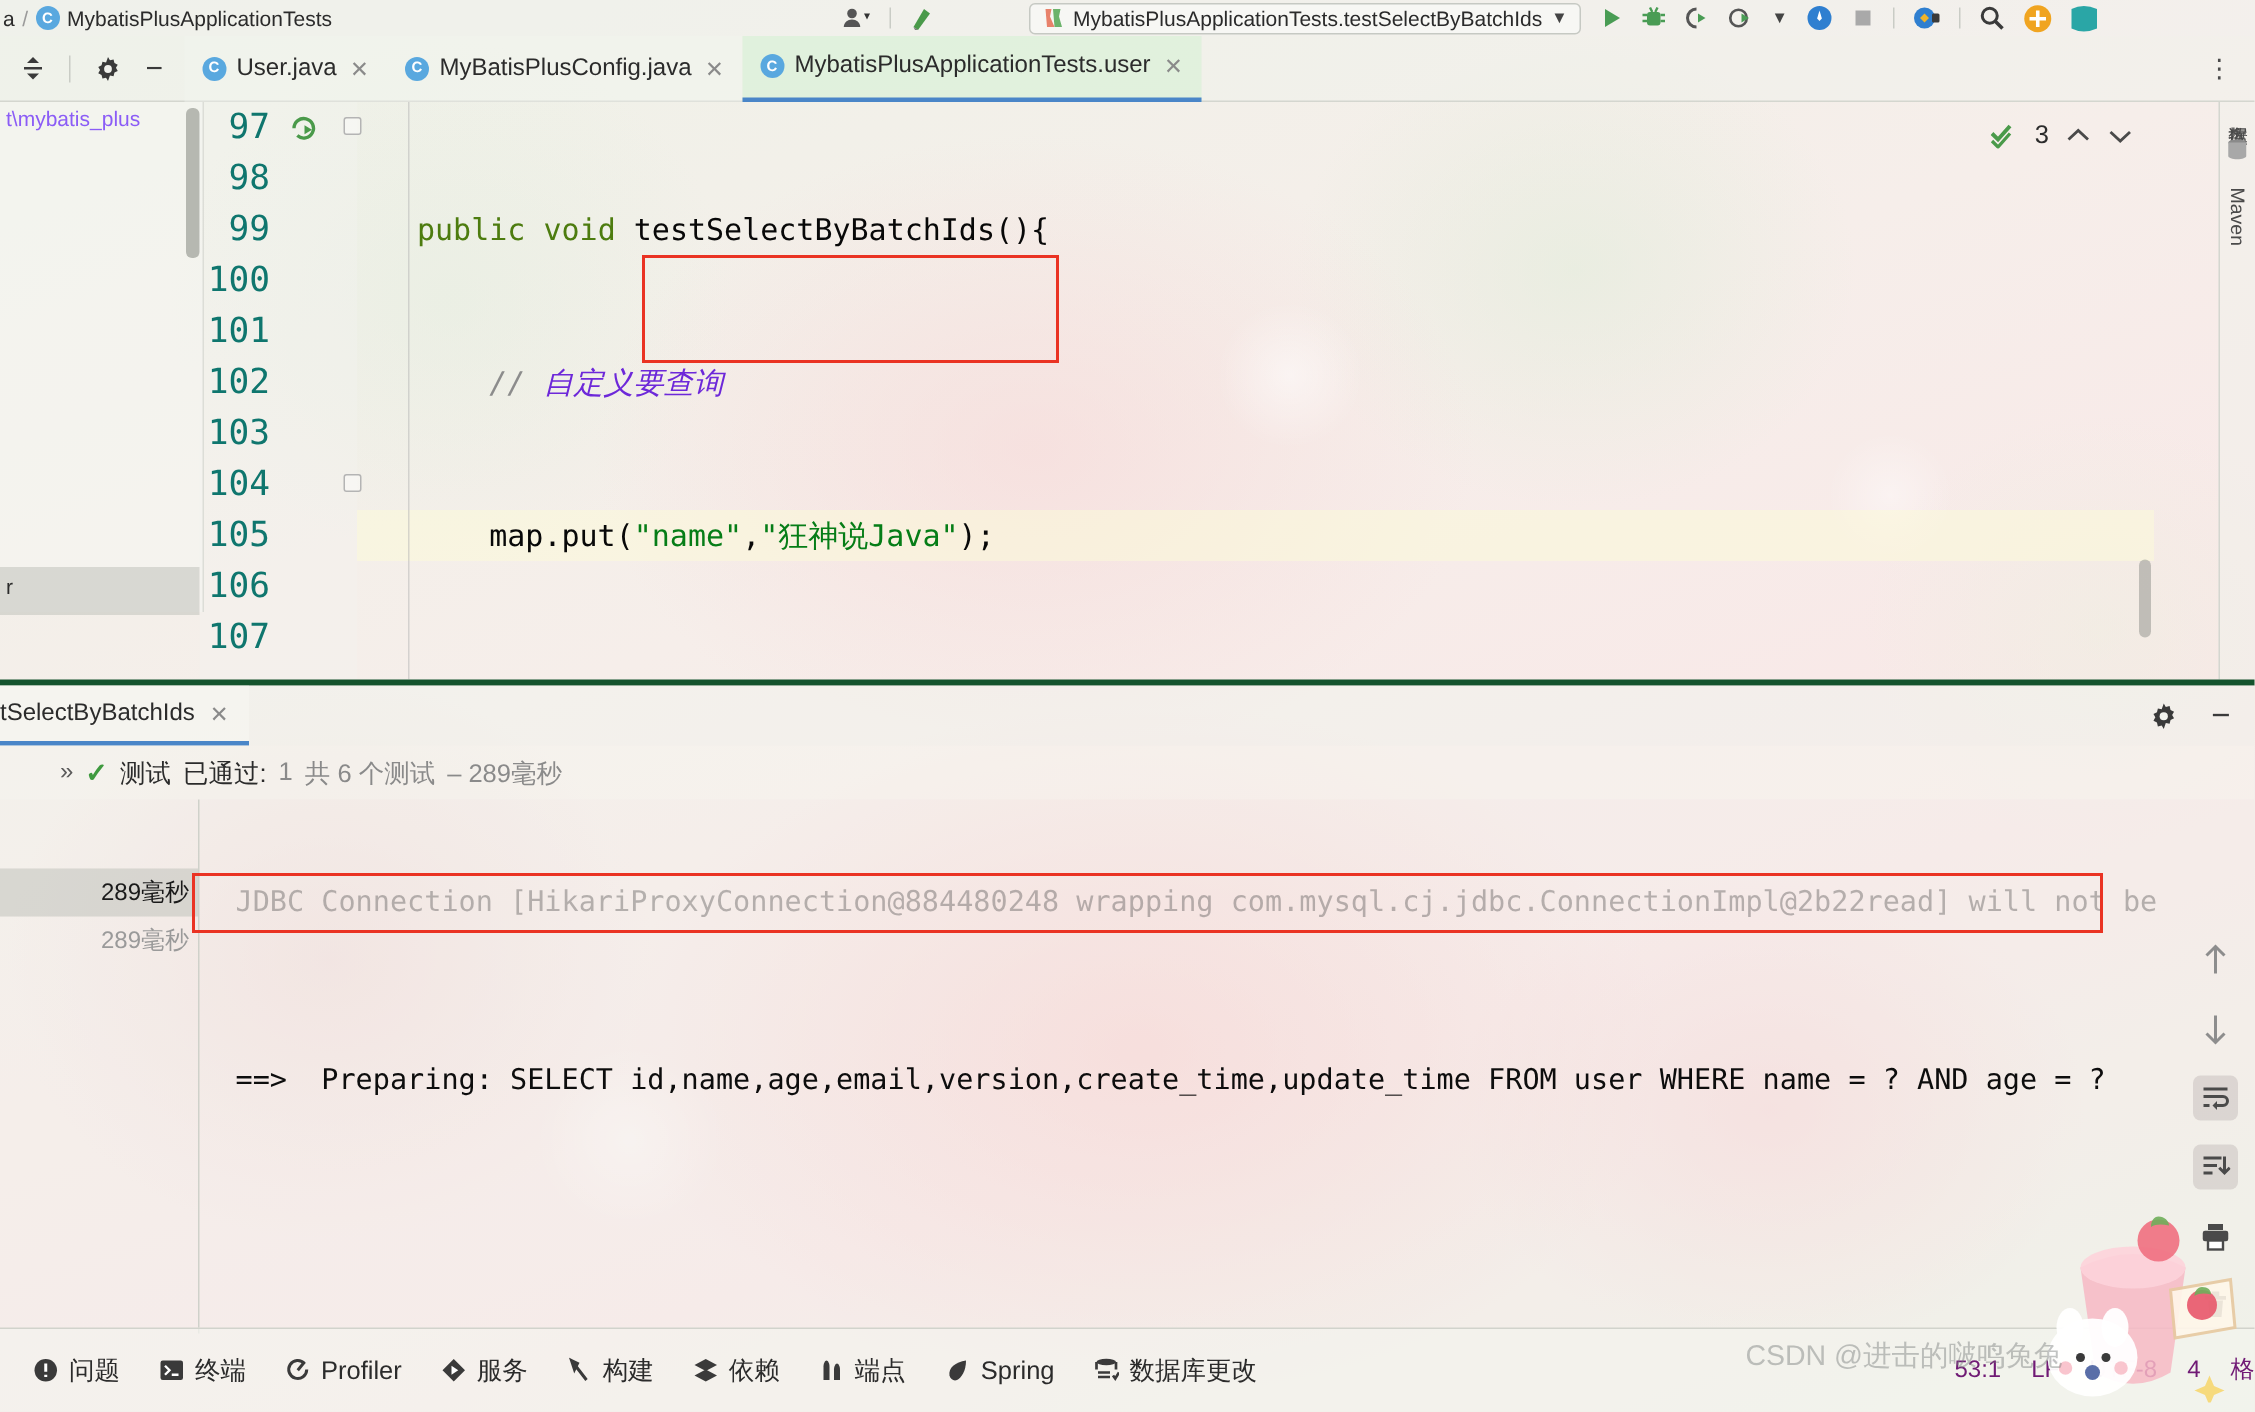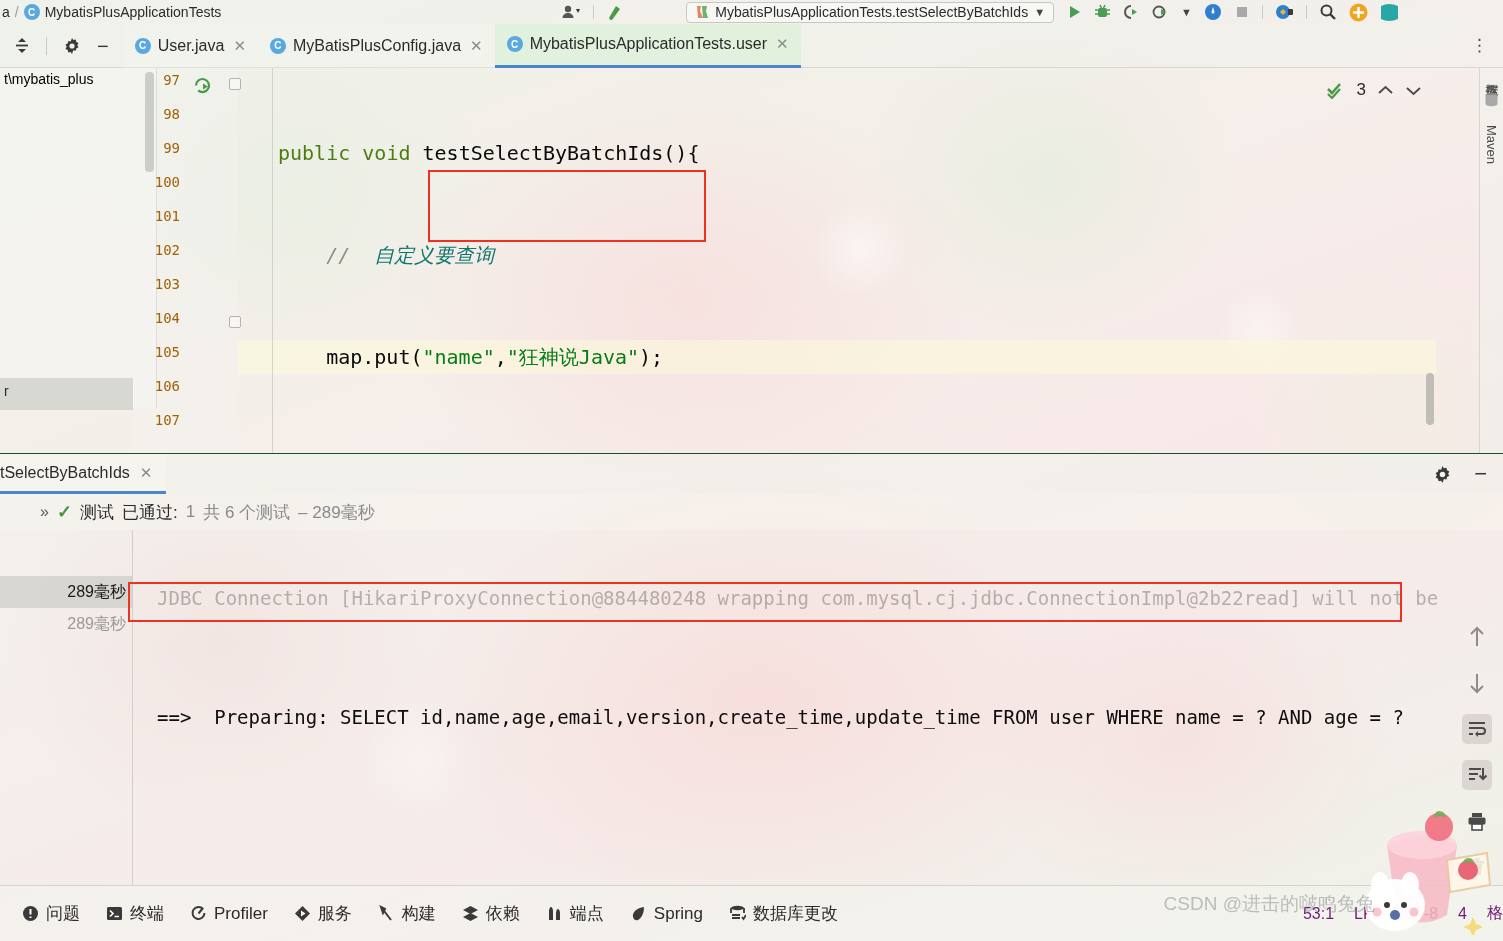--- a/index.html
+++ b/index.html
@@ -73,24 +73,24 @@
   }
   .editor-tab.active {
     background: rgba(219,240,216,.75);
     border-bottom: 3px solid #4a86c8;
   }
   .tab-close { color: #8a8a8a; font-size: 15px; margin-left: 2px; }
   #tabbar .kebab { margin-left: auto; padding-right: 14px; color: #4a4a4a; font-size: 17px; letter-spacing: 1px;}
 
   
   #project-sliver {
-    left: 0; top: 68px; width: 157px; height: 340px;
+    left: 0; top: 68px; width: 136px; height: 340px;
     background: rgba(246,246,242,.55);
     border-right: 1px solid #cfd1ca;
-    font-size: 14px; color: #000000; overflow: hidden;
+    font-size: 14px; color: #8b5cf6; overflow: hidden;
   }
   #project-sliver .prow { padding: 3px 4px; white-space: nowrap; }
   #project-scroll {
     position: absolute; right: 2px; top: 4px; width: 9px; height: 100px;
     background: #b6b8b1; border-radius: 4px;
   }
   #project-sliver2 {
     left: 0; top: 378px; width: 133px; height: 32px;
     background: rgba(196,198,191,.6);
     font-size: 14px; color: #2b2b2b; padding: 5px 4px; overflow: hidden;
@@ -101,40 +101,40 @@
     left: 133px; top: 68px; width: 1303px; height: 385px;
     overflow: hidden;
   }
   #gutter {
     position: absolute; left: 0; top: 0; width: 105px; height: 385px;
     background: rgba(244,244,240,.35);
   }
   .ln {
     position: absolute; right: 58px;
     font-family: "DejaVu Sans Mono", monospace;
-    font-size: 14px; color: #a16207; text-align: center;
+    font-size: 23px; color: #0f766e; text-align: center;
   }
   .gicon { position: absolute; }
   .fold {
     position: absolute; left: 96px;
     width: 12px; height: 12px; border: 1px solid #b4b4b4;
     border-radius: 2px; background: rgba(255,255,255,.4);
   }
   #code {
     position: absolute; left: 105px; top: 0; width: 1198px; height: 385px;
     font-family: "DejaVu Sans Mono", monospace;
     font-size: 20px; line-height: 34px; color: #080808;
     white-space: pre;
   }
   #code .line { height: 34px; padding-left: 40px; }
   #code .line.hl { background: rgba(252,250,216,.55); }
   .kw  { color: #4d7c0f; }
   .str { color: #067d17; }
   .cmt { color: #8c8c8c; font-style: italic; }
-  .cmt-cn { color: #0f766e; font-style: italic; margin-left: 12px; }
+  .cmt-cn { color: #6d28d9; font-style: italic; }
   #code-vsplit {
     position: absolute; left: 139px; top: 0; width: 1px; height: 385px;
     background: rgba(180,180,180,.5); z-index: 3;
   }
   #red-box-code {
     position: absolute; left: 295px; top: 102px;
     width: 278px; height: 72px;
     border: 2px solid #ea3323; z-index: 5;
   }
   #inspect-widget {
@@ -157,21 +157,21 @@
   }
   .vtext {
     writing-mode: vertical-rl;
     font-size: 13px; color: #4a4a4a; white-space: nowrap;
   }
 
   
   #run-window {
     left: 0; top: 453px; width: 1503px; height: 432px;
     background: rgba(242,243,238,.35);
-    border-top: 1px solid #14532d;
+    border-top: 4px solid #14532d;
   }
   #run-tabbar {
     position: absolute; left: 0; top: 0; width: 1503px; height: 40px;
     display: flex; align-items: center;
     background: rgba(242,243,238,.35);
   }
   #run-tab {
     height: 40px; display: flex; align-items: center; gap: 8px;
     padding: 0 14px 0 0; font-size: 16px; color: #2b2b2b;
     border-bottom: 3px solid #4a86c8;

